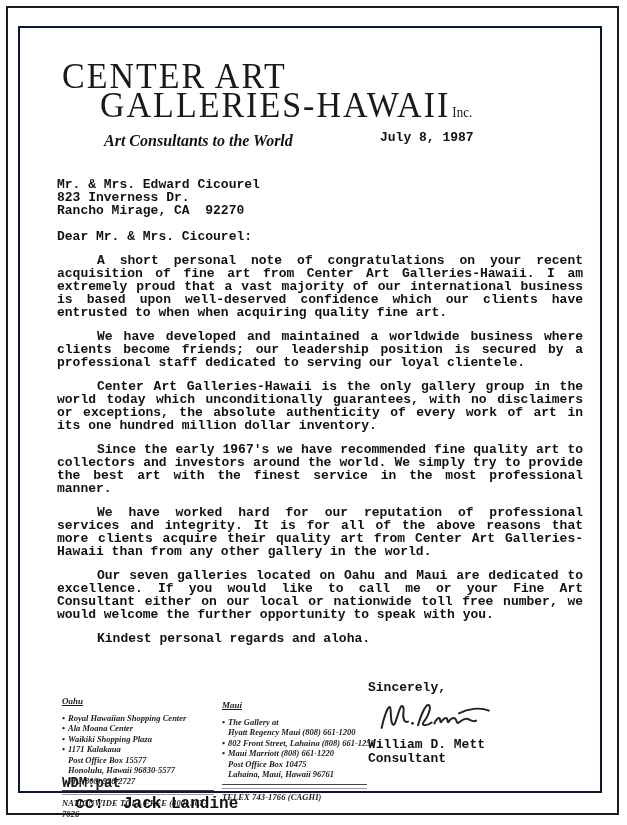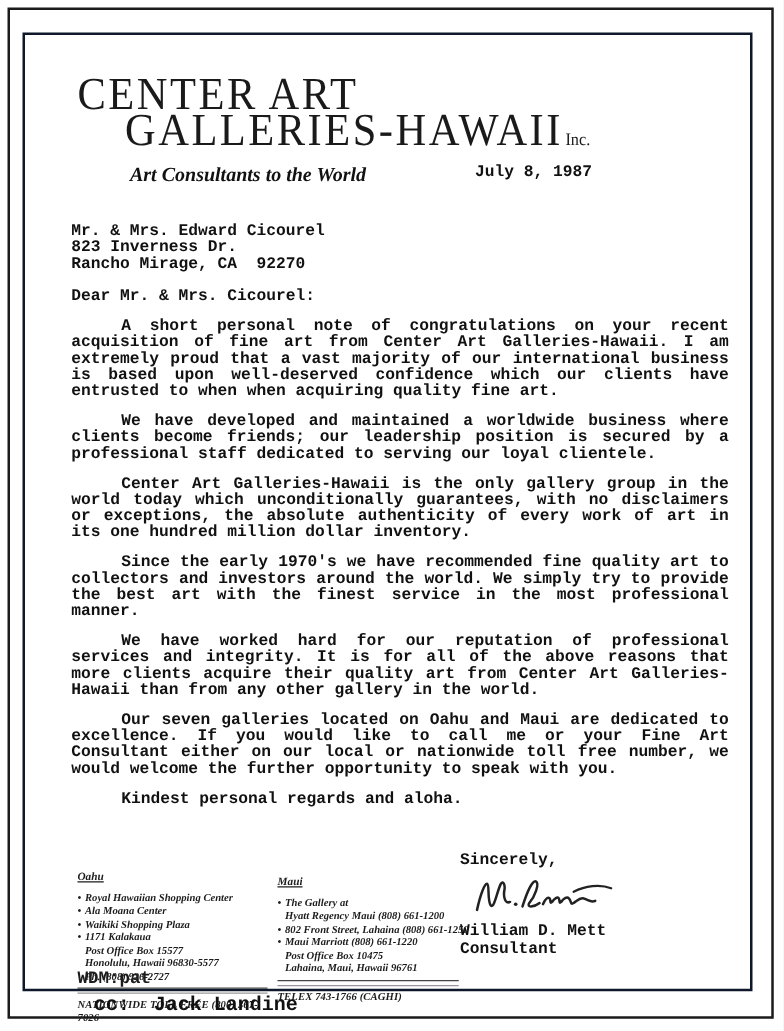--- a/index.html
+++ b/index.html
@@ -67,21 +67,21 @@
           <div>Mr. &amp; Mrs. Edward Cicourel</div>
           <div>823 Inverness Dr.</div>
           <div>Rancho Mirage, CA  92270</div>
         </div>
       <div class="salutation">Dear Mr. &amp; Mrs. Cicourel:</div>
 
       <div>
           <p class="para">A short personal note of congratulations on your recent acquisition of fine art from Center Art Galleries-Hawaii.  I am extremely proud that a vast majority of our international business is based upon well-deserved confidence which our clients have entrusted to when when acquiring quality fine art.</p>
           <p class="para">We have developed and maintained a worldwide business where clients become friends; our leadership position is secured by a professional staff dedicated to serving our loyal clientele.</p>
           <p class="para">Center Art Galleries-Hawaii is the only gallery group in the world today which unconditionally guarantees, with no disclaimers or exceptions, the absolute authenticity of every work of art in its one hundred million dollar inventory.</p>
-          <p class="para">Since the early 1970's we have recommended fine quality art to collectors and investors around the world.  We simply try to provide the best art with the finest service in the most professional manner.</p>
+          <p class="para">Since the early 1967's we have recommended fine quality art to collectors and investors around the world.  We simply try to provide the best art with the finest service in the most professional manner.</p>
           <p class="para">We have worked hard for our reputation of professional services and integrity.  It is for all of the above reasons that more clients acquire their quality art from Center Art Galleries-Hawaii than from any other gallery in the world.</p>
           <p class="para">Our seven galleries located on Oahu and Maui are dedicated to excellence.  If you would like to call me or your Fine Art Consultant either on our local or nationwide toll free number, we would welcome the further opportunity to speak with you.</p>
         </div>
 
       <div class="closing">Kindest personal regards and aloha.</div>
 
       <div class="sigblock">
         <div>Sincerely,</div>
         <svg class="sig-svg" width="128" height="40" viewBox="0 0 140 44" fill="none" aria-hidden="true">
           <path d="M8 34 C11 20 15 10 17 11 C19 12 17 26 20 30 C23 34 26 16 29 11 C31 8 33 12 32 17 C31 23 33 29 37 27" stroke="#222" stroke-width="2.2" stroke-linecap="round" fill="none"></path>

